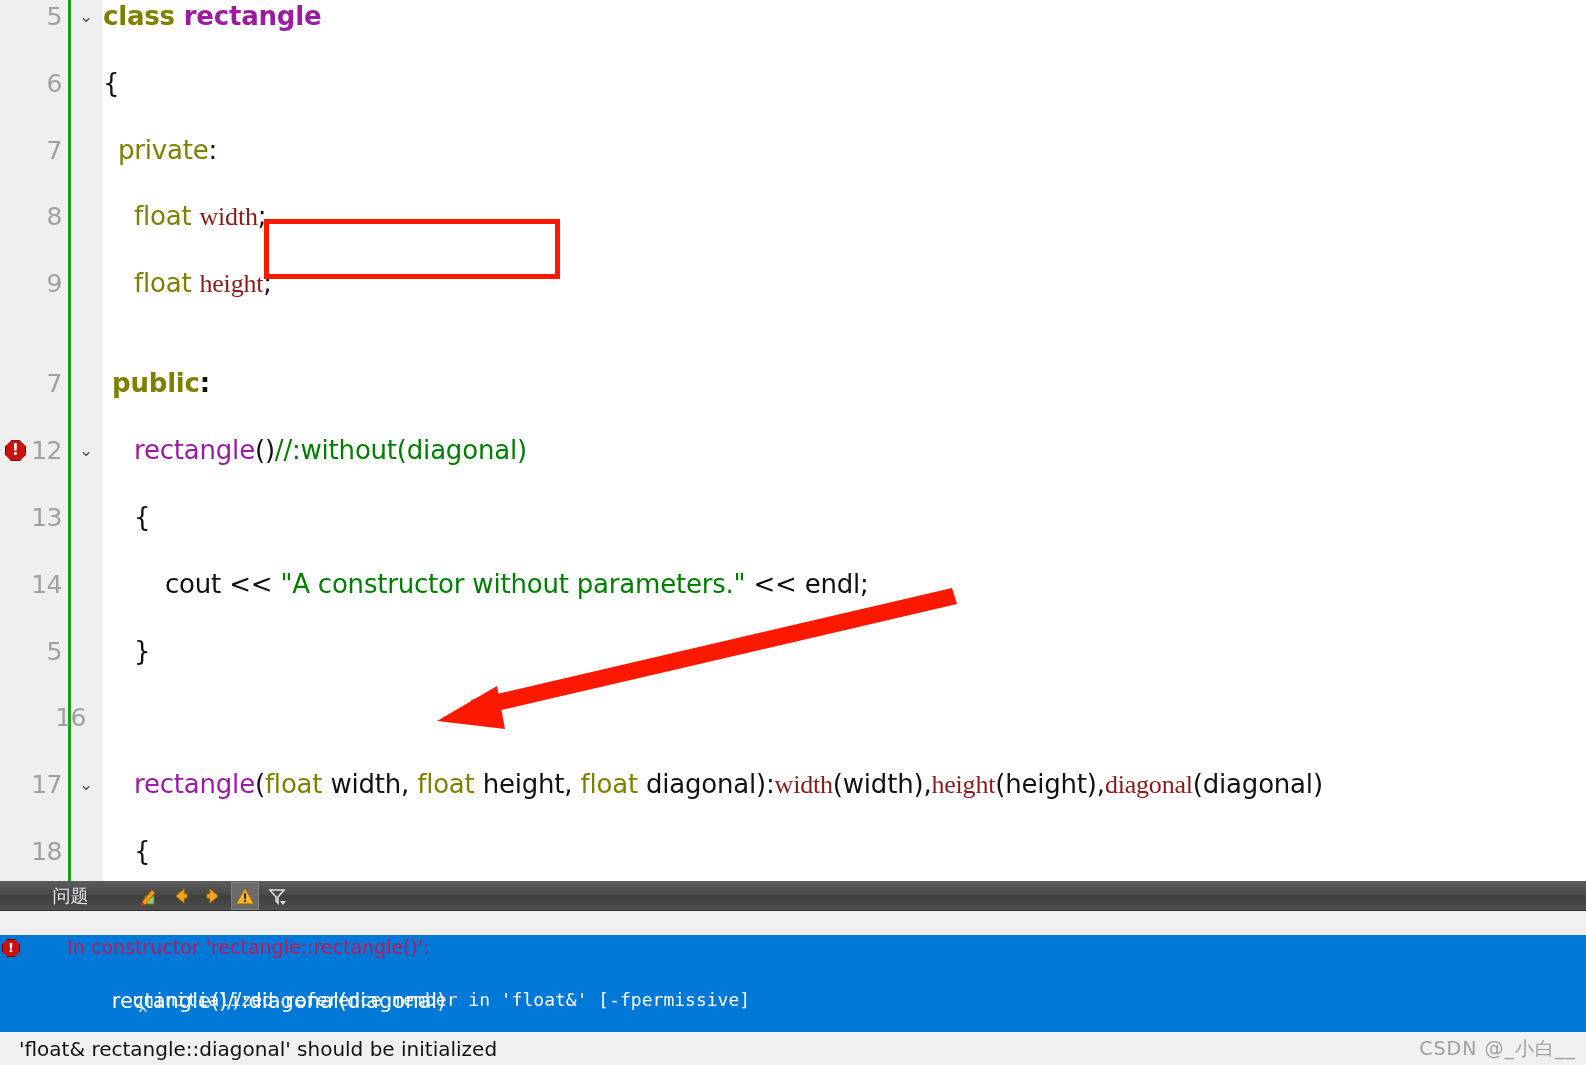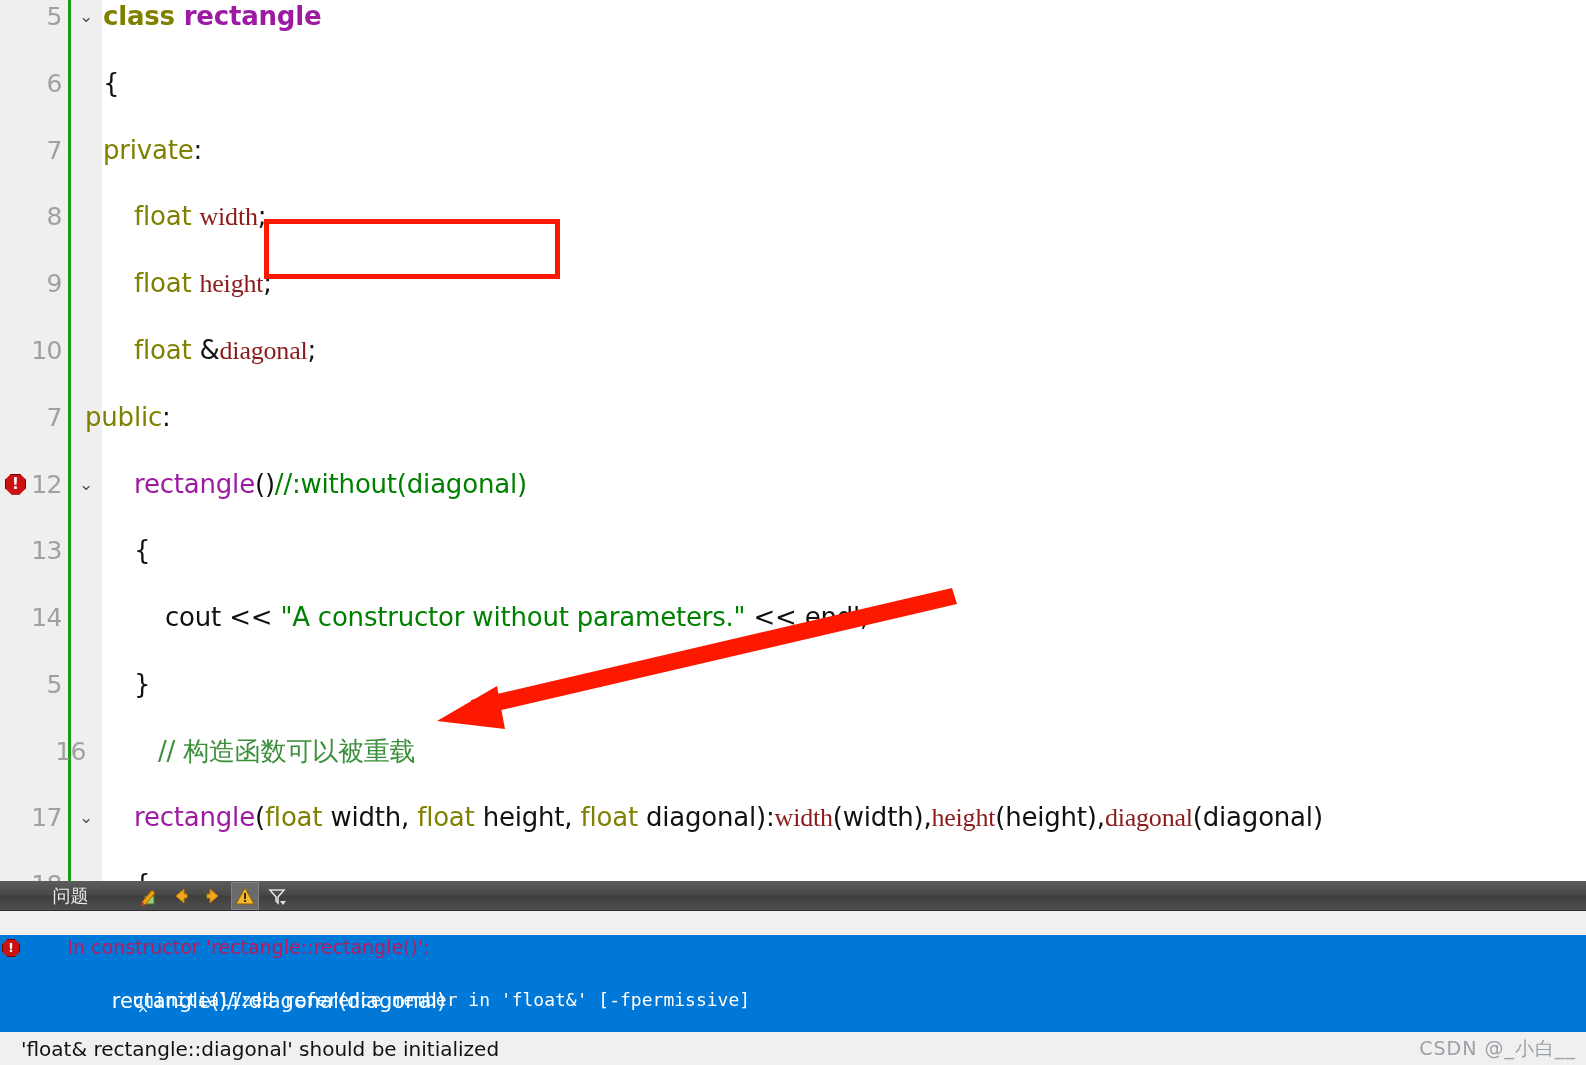--- a/index.html
+++ b/index.html
@@ -242,22 +242,22 @@
     width: 1586px;
     height: 33px;
     background: #f0f0f0;
     display: flex;
     align-items: center;
     justify-content: space-between;
   }
   #status-msg {
     font-size: 20px;
     color: #111;
-    font-family: "DejaVu Sans", "Liberation Sans", sans-serif;
-    margin-left: 21px;
+    padding-left: 19px;
+    font-family: "DejaVu Sans", "Liberation Sans", sans-serif;
   }
   #watermark {
     font-size: 19px;
     color: #9aa0a6;
     padding-right: 10px;
     font-family: "DejaVu Sans", "Liberation Sans", sans-serif;
     letter-spacing: 1px;
   }
 </style>
 </head>
@@ -265,30 +265,29 @@
 
 <div id="app">
 
   <div id="editor">
     <div class="gutter-bg"></div>
     <div class="gutter-line"></div>
     <div class="fold-col"></div>
     <div id="code-lines">
         <div class="code-row" style="top: 0px;"><div class="lineno">5</div><div class="fold">⌄</div><div class="codetext" style="left: 103px; font-weight: bold;"><span class="kw">class </span><span class="cls">rectangle</span></div></div>
         <div class="code-row" style="top: 33.4px;"><div class="lineno">6</div><div class="codetext" style="left: 103px;"><span class="pl">{</span></div></div>
-        <div class="code-row" style="top: 66.8px;"><div class="lineno">7</div><div class="codetext" style="left: 103px;"><span class="kw">private</span><span class="pl">:</span></div></div>
+        <div class="code-row" style="top: 66.8px;"><div class="lineno">7</div><div class="codetext" style="left: 103px; padding-left: 15px;"><span class="kw">private</span><span class="pl">:</span></div></div>
         <div class="code-row" style="top: 100.2px;"><div class="lineno">8</div><div class="codetext" style="left: 134px;"><span class="kw">float </span><span class="mem">width</span><span class="pl">;</span></div></div>
         <div class="code-row" style="top: 133.6px;"><div class="lineno">9</div><div class="codetext" style="left: 134px;"><span class="kw">float </span><span class="mem">height</span><span class="pl">;</span></div></div>
-        <div class="code-row" style="top: 167px;"><div class="lineno">10</div><div class="codetext" style="left: 134px;"><span class="kw">float </span><span class="pl">&amp;</span><span class="mem">diagonal</span><span class="pl">;</span></div></div>
-        <div class="code-row" style="top: 200.4px;"><div class="lineno">7</div><div class="codetext" style="left: 85px;"><span class="kw">public</span><span class="pl">:</span></div></div>
+        <div class="code-row" style="top: 200.4px;"><div class="lineno">7</div><div class="codetext" style="left: 112px; font-weight: bold;"><span class="kw">public</span><span class="pl">:</span></div></div>
         <div class="code-row" style="top: 233.8px;"><div class="errmark" style="top: 6px;">!</div><div class="lineno">12</div><div class="fold">⌄</div><div class="codetext" style="left: 134px;"><span class="cls">rectangle</span><span class="pl">()</span><span class="str">//:without(diagonal)</span></div></div>
         <div class="code-row" style="top: 267.2px;"><div class="lineno">13</div><div class="codetext" style="left: 134px;"><span class="pl">{</span></div></div>
         <div class="code-row" style="top: 300.6px;"><div class="lineno">14</div><div class="codetext" style="left: 165px;"><span class="pl">cout </span><span class="pl">&lt;&lt; </span><span class="str">"A constructor without parameters."</span><span class="pl"> &lt;&lt; endl;</span></div></div>
         <div class="code-row" style="top: 334px;"><div class="lineno">5</div><div class="codetext" style="left: 134px;"><span class="pl">}</span></div></div>
-        <div class="code-row" style="top: 367.4px; margin-left: 24px;"><div class="lineno">16</div><div class="codetext" style="left: 134px;"><span class="cmt">// 构造函数可以被重载</span></div></div>
+        <div class="code-row" style="top: 367.4px; margin-left: 24px;"><div class="lineno">16</div></div>
         <div class="code-row" style="top: 400.8px;"><div class="lineno">17</div><div class="fold">⌄</div><div class="codetext" style="left: 134px;"><span class="cls">rectangle</span><span class="pl">(</span><span class="kw">float </span><span class="pl">width, </span><span class="kw">float </span><span class="pl">height, </span><span class="kw">float </span><span class="pl">diagonal):</span><span class="mem">width</span><span class="pl">(width),</span><span class="mem">height</span><span class="pl">(height),</span><span class="mem">diagonal</span><span class="pl">(diagonal)</span></div></div>
         <div class="code-row" style="top: 434.2px;"><div class="lineno">18</div><div class="codetext" style="left: 134px;"><span class="pl">{</span></div></div>
       </div>
 
     <div id="redbox"></div>
     <svg id="arrow-svg" viewBox="0 0 1586 881">
       <polygon points="952,588 471,700 476,716 957,604" fill="#fd1900"></polygon>
       <polygon points="437,721 497,686 505,729" fill="#fd1900"></polygon>
     </svg>
   </div>

